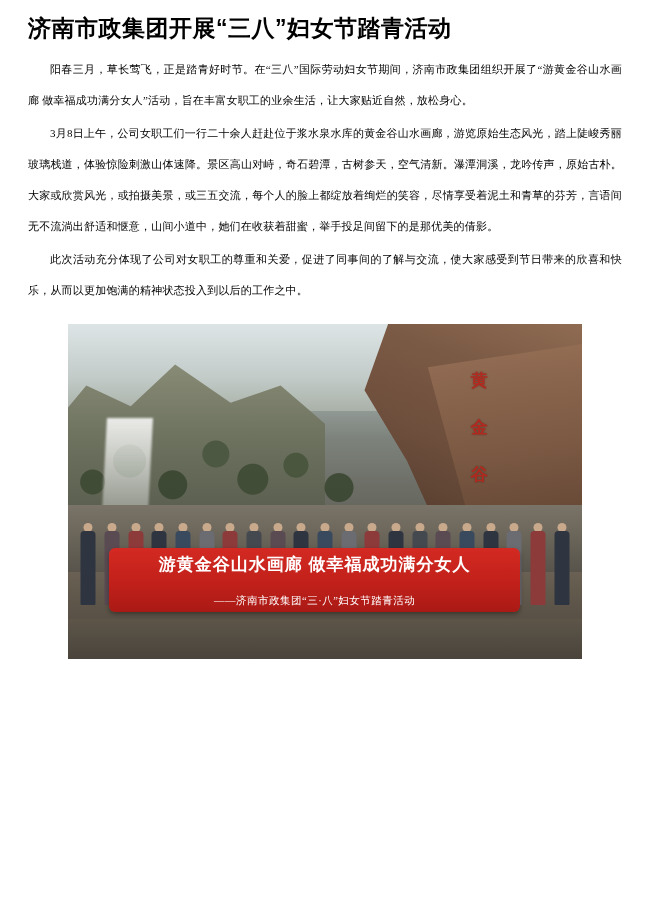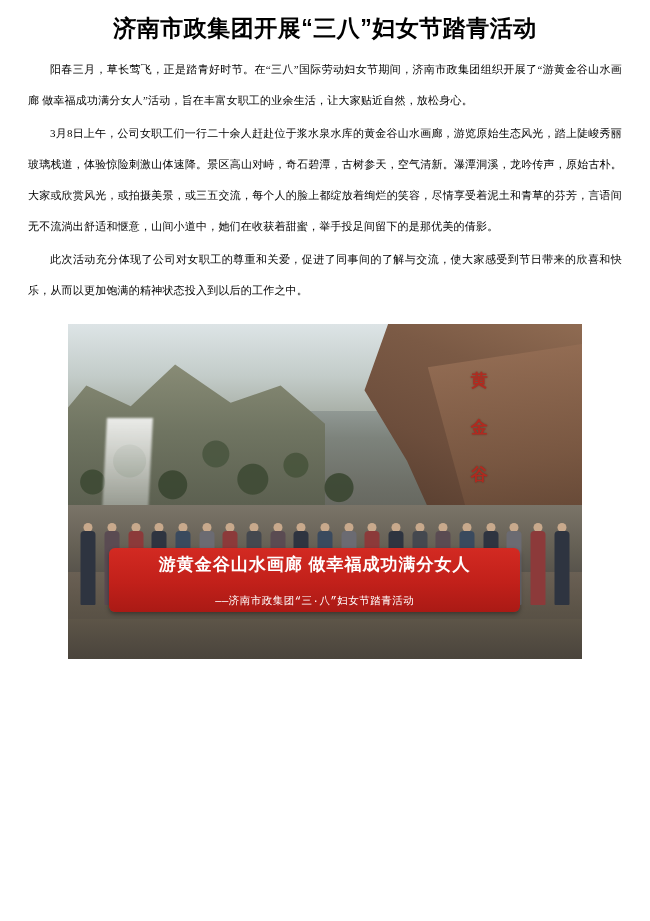--- a/index.html
+++ b/index.html
@@ -15,21 +15,21 @@
     overflow: hidden;
   }
   .page {
     width: 650px;
     height: 921px;
     position: relative;
     box-sizing: border-box;
     padding: 0 28px;
   }
   .doc-title {
-    text-align: center;
+    text-align: left;
     font-family: "Liberation Sans", "DejaVu Sans", sans-serif;
     font-weight: bold;
     font-size: 23px;
     letter-spacing: 0.5px;
     margin: 14px 0 6px 0;
     line-height: 1.3;
   }
   .body-text {
     margin-top: 10px;
   }
@@ -190,21 +190,21 @@
     color: #ffffff;
   }
   .banner .line1 {
     font-family: "Liberation Sans", "DejaVu Sans", sans-serif;
     font-weight: bold;
     font-size: 17px;
     letter-spacing: 1px;
     white-space: nowrap;
   }
   .banner .line2 {
-    font-family: Liberation Mono, monospace;
+    font-family: Liberation Serif, serif;
     font-size: 10.5px;
     letter-spacing: .5px;
     margin-top: 18px;
     white-space: nowrap;
     text-align: center;
   }
   .foreground-rocks {
     position: absolute;
     left: 0; bottom: 0;
     width: 100%; height: 12%;

